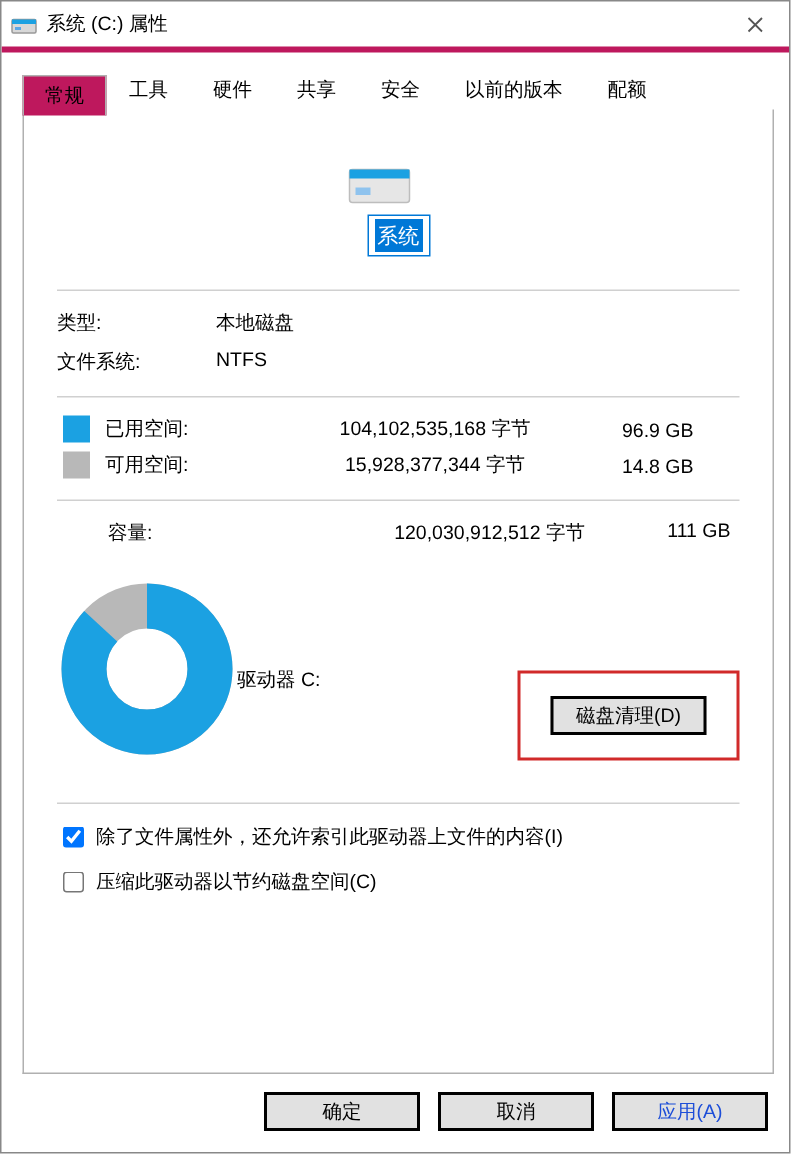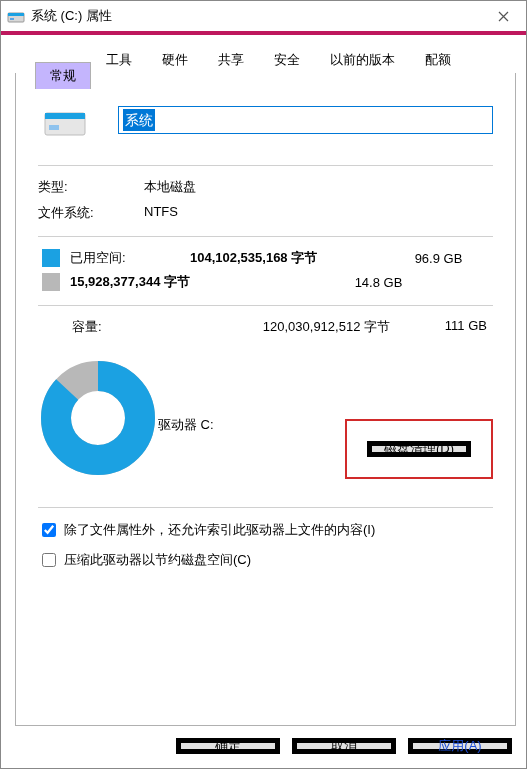--- a/index.html
+++ b/index.html
@@ -45,35 +45,34 @@
   }
   .tab {
     padding: 4px 14px 4px 14px;
     font-size: 13px;
     border: 1px solid transparent;
     border-bottom: none;
     cursor: default;
   }
   .tab.active {
     border-color: #b0b0b0;
-    background: #c4b5fd;
+    background: #be185d;
     position: relative;
-    top: 16px;
-    margin-left: 20px;
+    top: 4px;
   }
   .panel {
     border: 1px solid #b0b0b0;
     border-top: none;
     margin: 0 10px 0 14px;
     padding: 24px 22px 18px 22px;
     flex: 1;
   }
 
   
-  .hdr-row { display: flex; align-items: center; margin-bottom: 22px; }
+  .hdr-row { display: flex; align-items: center; margin-bottom: 22px; flex-direction: column; }
   .big-drive-icon { width: 46px; height: 46px; margin-right: 30px; margin-left: 4px; }
   .name-input {
     flex: 1;
     height: 28px;
     border: 1px solid #0078d7;
     padding: 2px 4px;
     font-size: 14px;
   }
   .name-input .sel {
     background: #0078d7; color: #fff;
@@ -90,43 +89,43 @@
 
   .meta-row { display: flex; margin: 8px 0; }
   .meta-row .k { width: 106px; }
   .meta-row .v { }
 
   .space-row { display: flex; align-items: center; margin: 6px 0; padding-left: 4px; }
   .sw { width: 18px; height: 18px; margin-right: 10px; }
   .sw.used { background: #1ba1e2; }
   .sw.free { background: #b8b8b8; }
   .space-row .lab { width: 120px; }
-  .space-row .bytes { width: 200px; text-align: left; font-weight: bold; }
+  .space-row .bytes { width: 200px; text-align: center; }
   .space-row .gb { flex: 1; text-align: center; padding-right: 6px; }
 
   .cap-row { display: flex; margin: 12px 0 22px 0; padding-left: 34px; }
   .cap-row .lab { width: 118px; }
   .cap-row .bytes { width: 200px; text-align: right; }
   .cap-row .gb { flex: 1; text-align: right; padding-right: 6px; }
 
   .donut-area { display: flex; align-items: flex-end; }
   .donut-col { flex: 1; display: flex; flex-direction: row; align-items: center; }
   .donut-label { margin-top: 10px; }
   .cleanup-col { display: flex; flex-direction: column; align-items: center; }
   .annotation {
     width: 148px; height: 60px;
     border: 2px solid #d12a2a;
     display: flex; align-items: center; justify-content: center;
     margin-bottom: 2px;
   }
   .win-btn {
     min-width: 104px;
-    height: 16px;
+    height: 26px;
     background: #e1e1e1;
-    border: 5px solid #000000;
+    border: 2px solid #000000;
     font-size: 13px;
     display: inline-flex; align-items: center; justify-content: center;
     padding: 0 10px;
     cursor: default;
   }
   .win-btn.disabled { color: #1d4ed8; }
 
   .chk-row { display: flex; align-items: center; margin: 10px 0; }
   .chk-row input { margin-right: 8px; width: 14px; height: 14px; }
 
@@ -198,20 +197,21 @@
   <hr class="div" style="margin-top:14px">
 
   <div class="space-row">
     <span class="sw used"></span>
     <span class="lab">已用空间:</span>
     <span class="bytes">104,102,535,168 字节</span>
     <span class="gb">96.9 GB</span>
   </div>
   <div class="space-row">
     <span class="sw free"></span>
+    <span class="lab">可用空间:</span>
     <span class="bytes">15,928,377,344 字节</span>
     <span class="gb">14.8 GB</span>
   </div>
 
   <hr class="div" style="margin-top:14px">
 
   <div class="cap-row">
     <span class="lab">容量:</span>
     <span class="bytes">120,030,912,512 字节</span>
     <span class="gb">111 GB</span>

